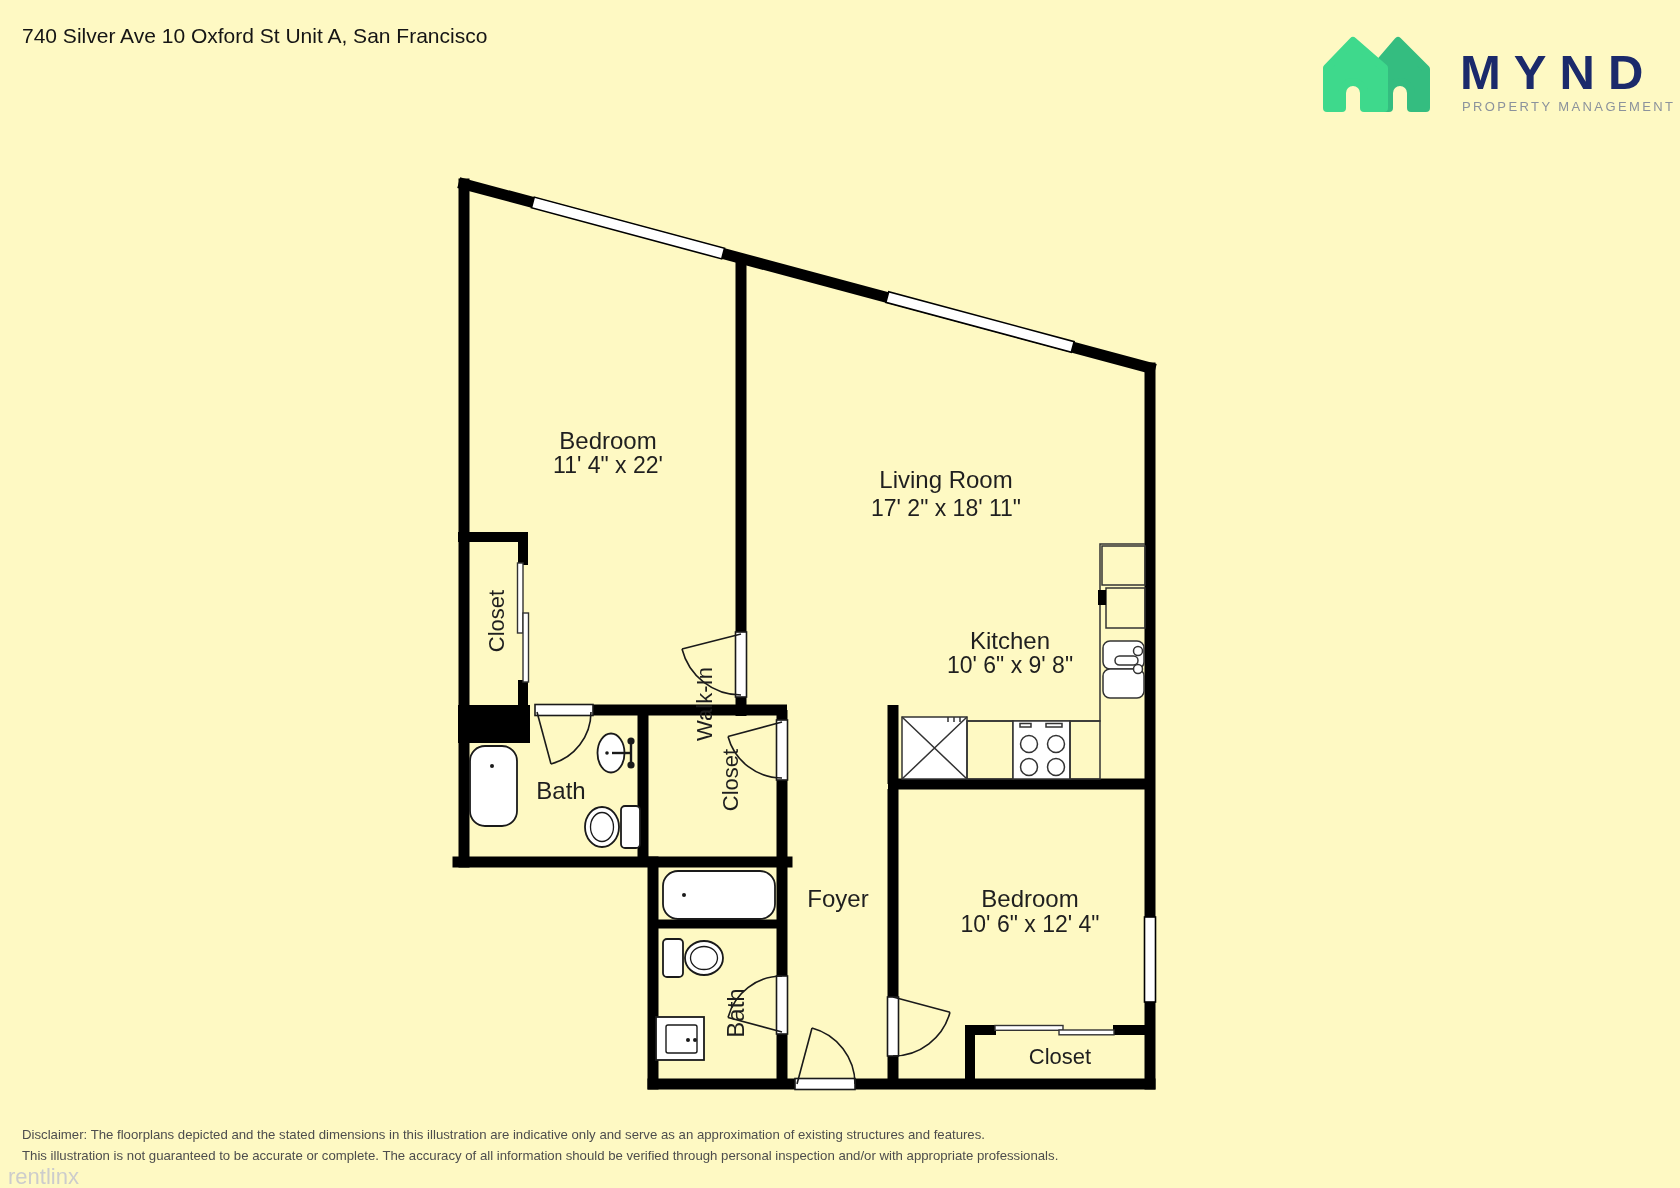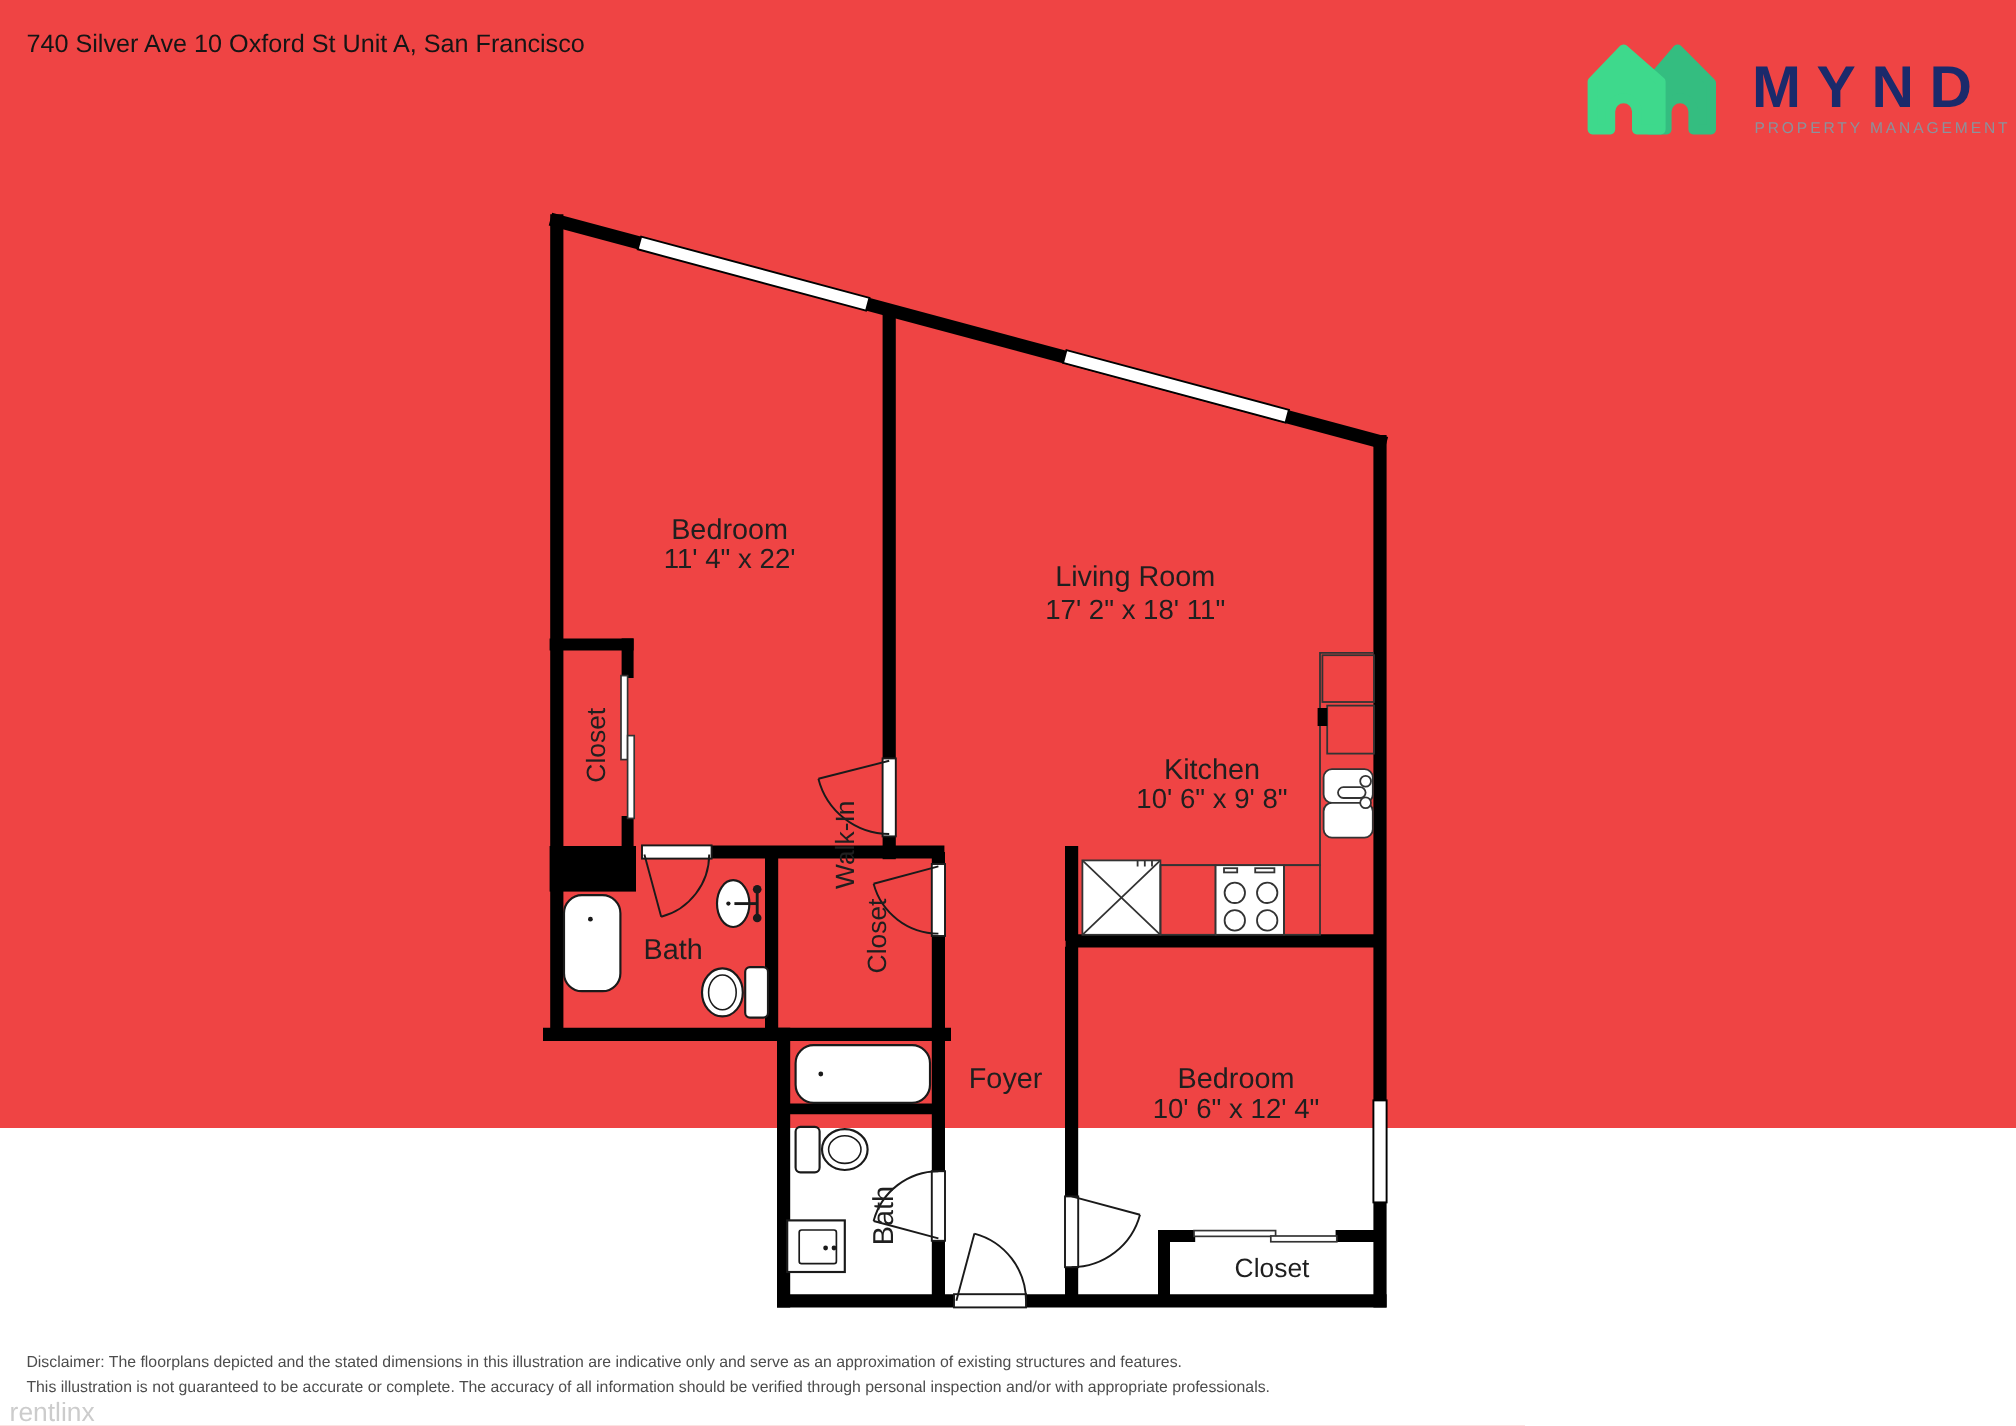--- a/index.html
+++ b/index.html
@@ -7,22 +7,22 @@
     padding: 0;
     width: 1680px;
     height: 1188px;
     background: #ffffff;
     overflow: hidden;
     font-family: "Liberation Sans", sans-serif;
   }
   #stage {
     position: relative;
     width: 1680px;
-    height: 940px;
-    background: #ef4444;
+    height: 1188px;
+    background: #fef9c3;
   }
   svg text {
     font-family: "Liberation Sans", sans-serif;
   }
 </style>
 </head>
 <body>
 
 <div id="stage">
 <svg width="1680" height="1188" viewBox="0 0 1680 1188" xmlns="http://www.w3.org/2000/svg">

